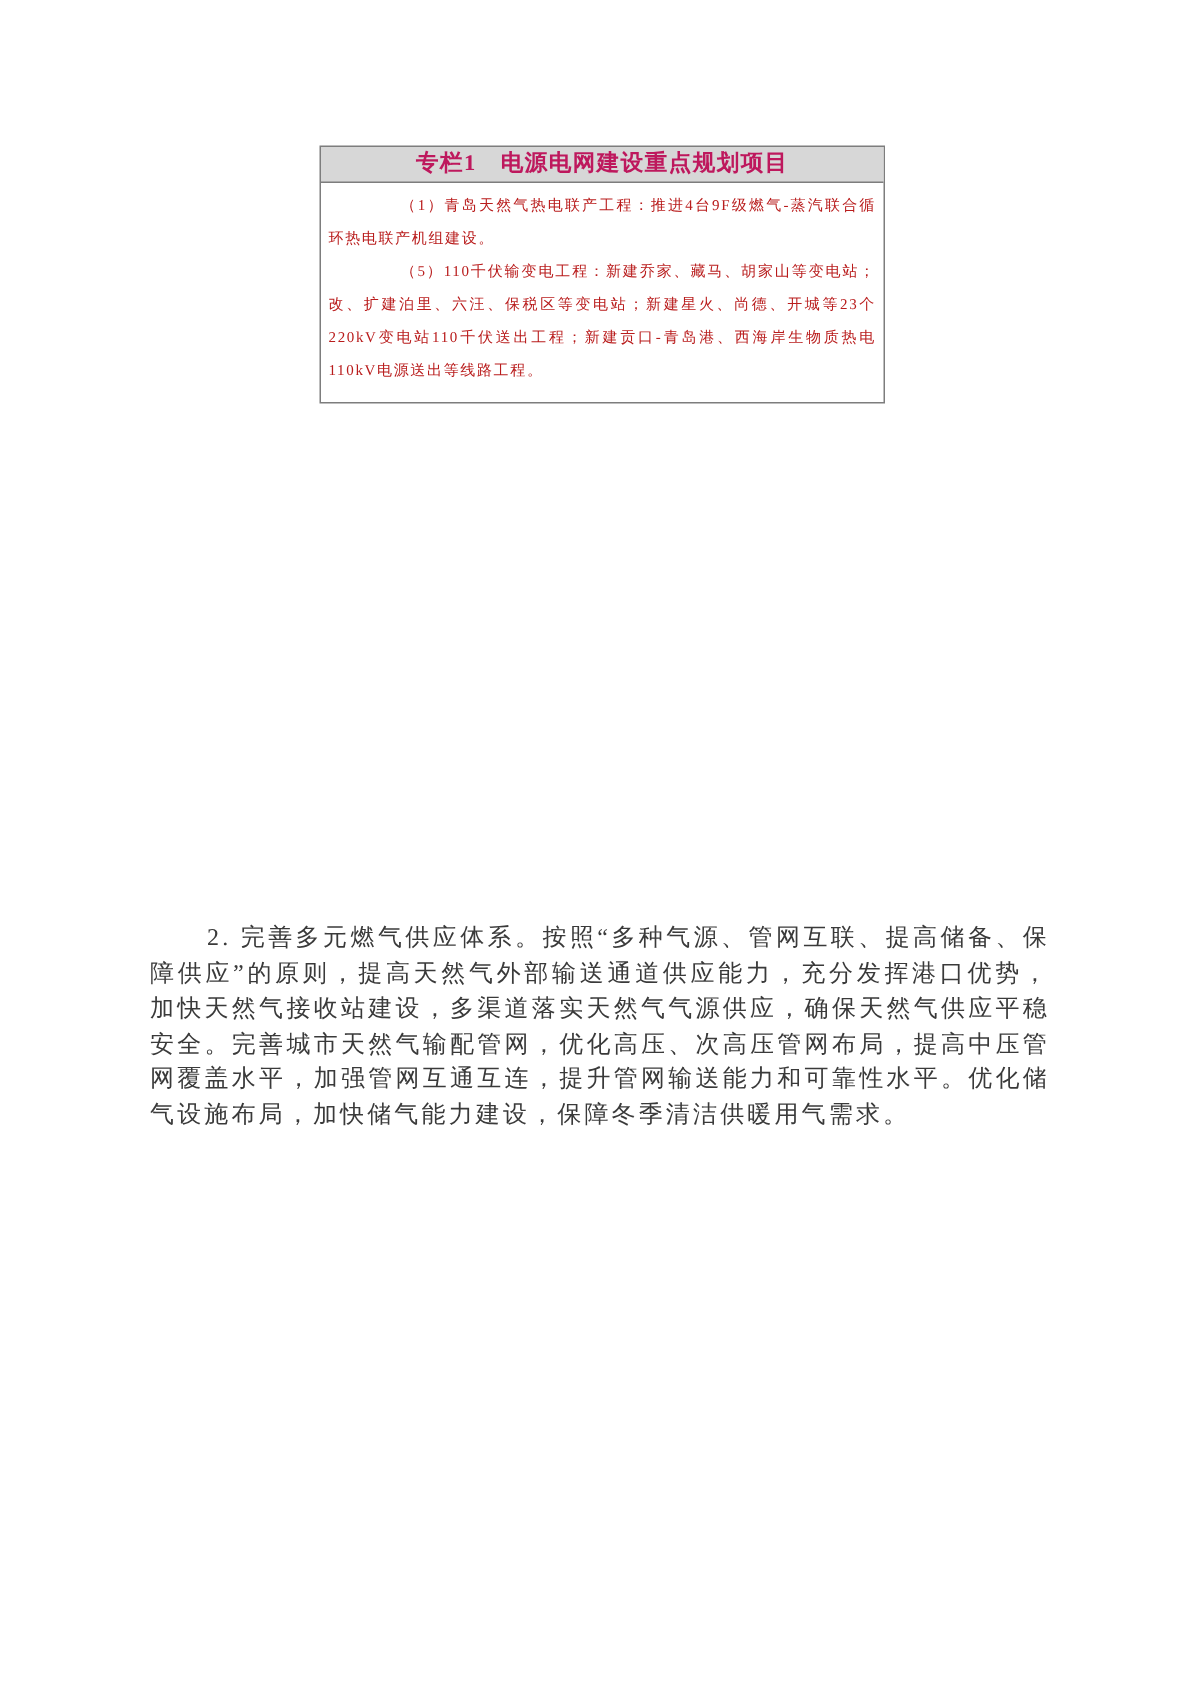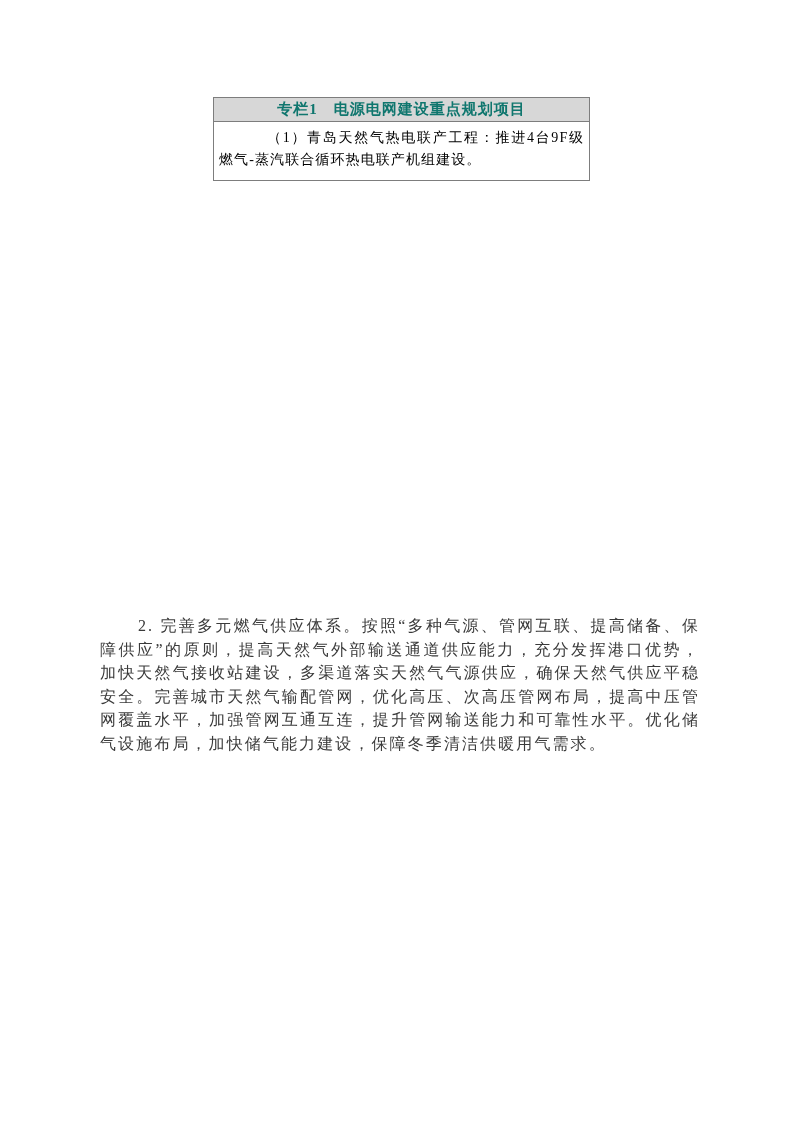--- a/index.html
+++ b/index.html
@@ -31,36 +31,36 @@
     background: #ffffff;
   }
   .panel-header {
     height: 23px;
     line-height: 23px;
     background: #d7d7d7;
     border-bottom: 1px solid #7d7d7d;
     text-align: center;
     font-weight: bold;
     font-size: 15px;
-    color: #0f766e;
+    color: #be185d;
     letter-spacing: 1px;
     white-space: nowrap;
   }
   .panel-label { margin-right: 16px; }
   .panel-body {
     padding: 5px 5px 9px 5px;
   }
   .box-item {
     margin: 0;
-    font-size: 14px;
+    font-size: 10px;
     line-height: 22px;
     letter-spacing: 1.1px;
     text-align: justify;
     text-indent: 48px;
-    color: #000000;
+    color: #b91c1c;
   }
   
   .content {
     position: absolute;
     left: 100px;
     top: 614px;
     width: 600px;
   }
   .para {
     margin: 0 0 27px 0;
@@ -76,20 +76,21 @@
 <body>
 
 <div class="page">
 
   <div class="panel">
     <div class="panel-header">
       <span class="panel-label">专栏1</span><span class="panel-title">电源电网建设重点规划项目</span>
     </div>
     <div class="panel-body">
       <p class="box-item">（1）青岛天然气热电联产工程：推进4台9F级燃气-蒸汽联合循环热电联产机组建设。</p>
+      <p class="box-item">（5）110千伏输变电工程：新建乔家、藏马、胡家山等变电站；改、扩建泊里、六汪、保税区等变电站；新建星火、尚德、开城等23个220kV变电站110千伏送出工程；新建贡口-青岛港、西海岸生物质热电110kV电源送出等线路工程。</p>
     </div>
   </div>
 
   <div class="content">
     <p class="para">2. 完善多元燃气供应体系。按照“多种气源、管网互联、提高储备、保障供应”的原则，提高天然气外部输送通道供应能力，充分发挥港口优势，加快天然气接收站建设，多渠道落实天然气气源供应，确保天然气供应平稳安全。完善城市天然气输配管网，优化高压、次高压管网布局，提高中压管网覆盖水平，加强管网互通互连，提升管网输送能力和可靠性水平。优化储气设施布局，加快储气能力建设，保障冬季清洁供暖用气需求。</p>
   </div>
 
 </div>
 
 </body></html>

